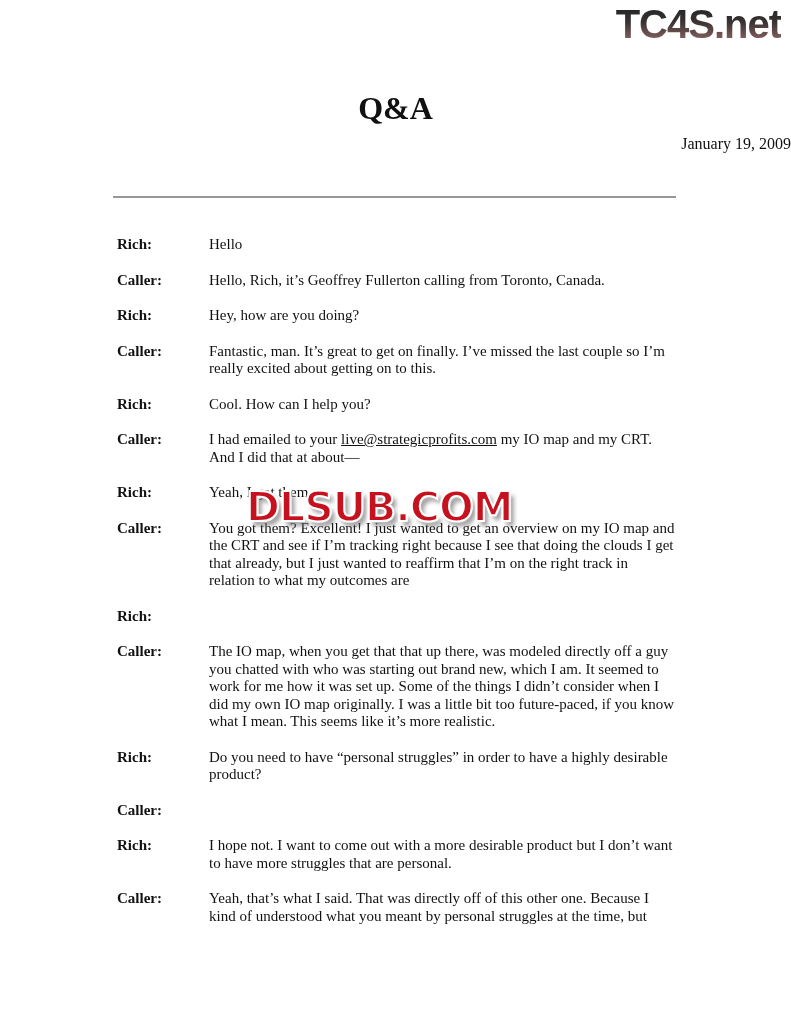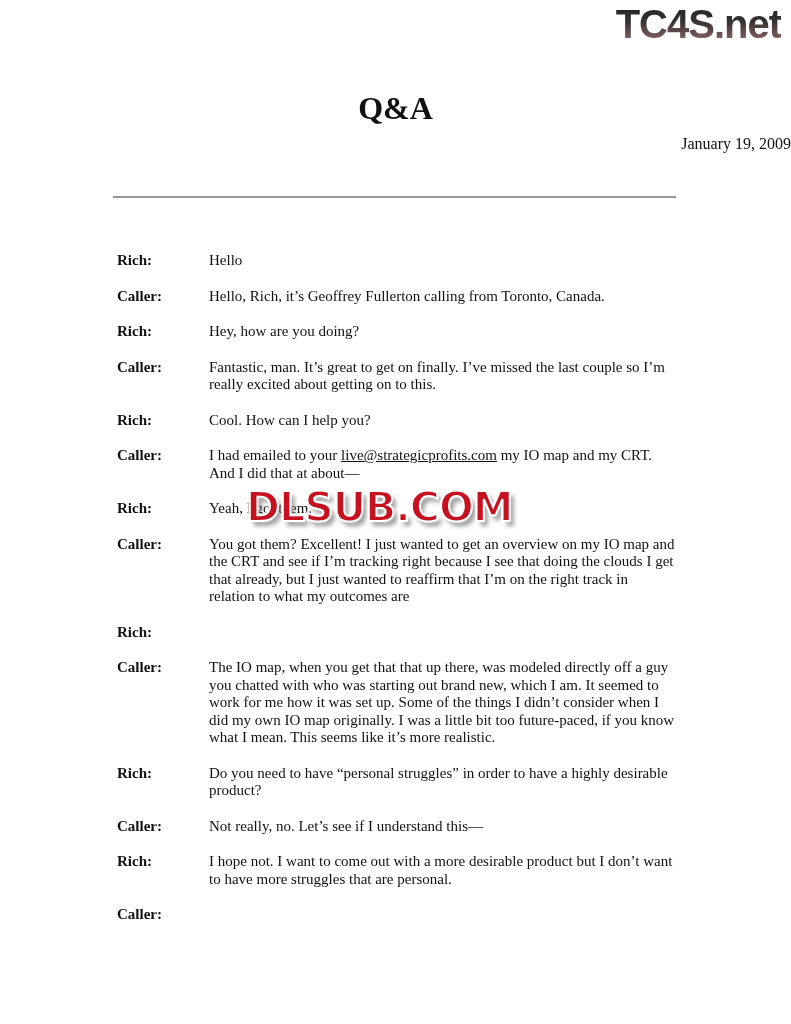--- a/index.html
+++ b/index.html
@@ -58,21 +58,20 @@
   }
 
   
   .transcript {
     position: absolute;
     top: 236px;
     left: 117px;
     width: 560px;
     font-size: 15px;
     line-height: 17.5px;
-    margin-top: 16px;
   }
   .t-row {
     display: flex;
     margin-bottom: 18px;
   }
   .t-speaker {
     flex: 0 0 92px;
     font-weight: bold;
   }
   .t-text {
@@ -182,30 +181,30 @@
     <div class="t-text"><span>The IO map, when you get that that up there, was modeled directly off a guy you chatted with who was starting out brand new, which I am. It seemed to work for me how it was set up. Some of the things I didn’t consider when I did my own IO map originally. I was a little bit too future-paced, if you know what I mean. This seems like it’s more realistic.</span></div>
   </div>
 
   <div class="t-row">
     <div class="t-speaker">Rich:</div>
     <div class="t-text"><span>Do you need to have “personal struggles” in order to have a highly desirable product?</span></div>
   </div>
 
   <div class="t-row">
     <div class="t-speaker">Caller:</div>
-    <div class="t-text"><span>Not really, no. Let’s see if I understand this—</span></div>
   </div>
 
   <div class="t-row">
     <div class="t-speaker">Rich:</div>
     <div class="t-text"><span>I hope not. I want to come out with a more desirable product but I don’t want to have more struggles that are personal.</span></div>
   </div>
 
   <div class="t-row">
     <div class="t-speaker">Caller:</div>
+    <div class="t-text"><span>Yeah, that’s what I said. That was directly off of this other one. Because I kind of understood what you meant by personal struggles at the time, but</span></div>
   </div>
 </div>
 
   <div class="watermark">DLSUB.COM</div>
 
   <div class="footer-logo">TradersXtreme.com</div>
 
 </div>
 
 </body></html>

